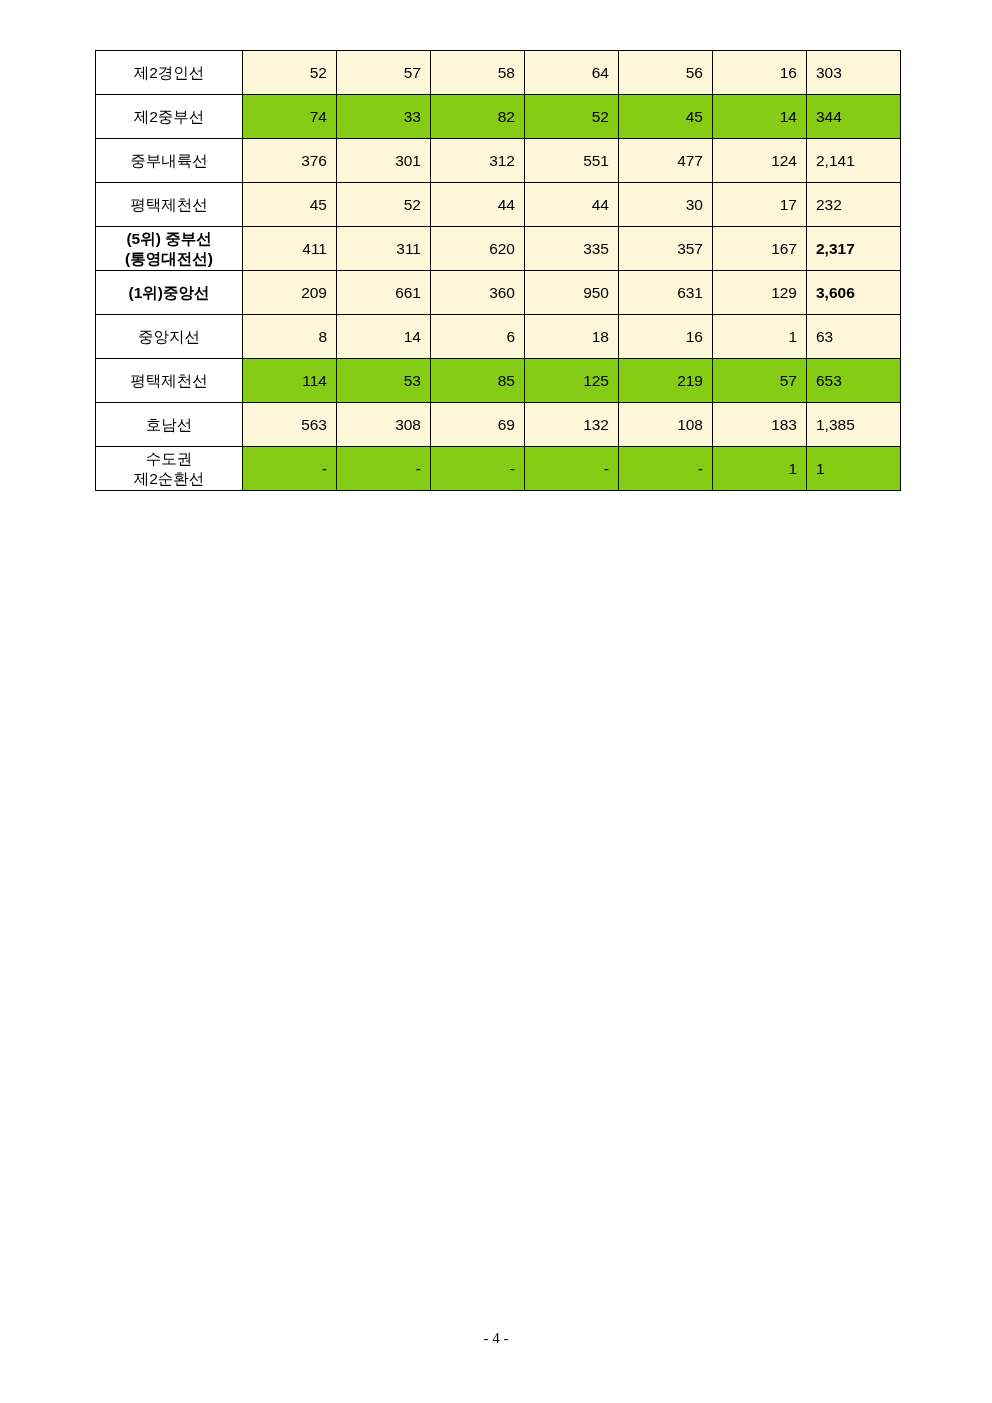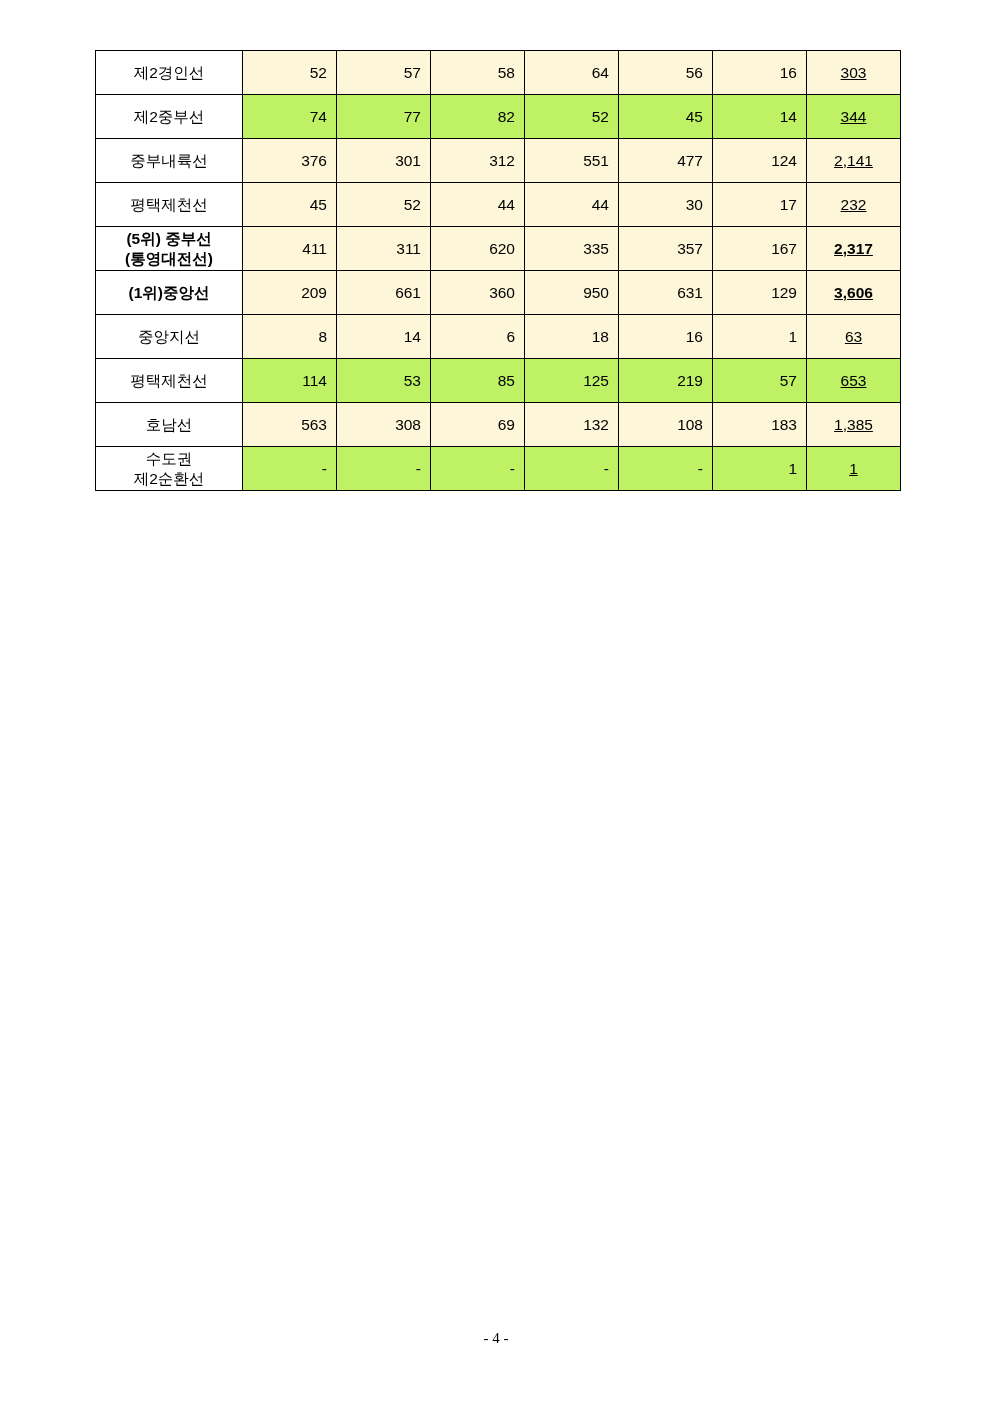--- a/index.html
+++ b/index.html
@@ -42,31 +42,30 @@
     width: 147px;
     text-align: center;
     line-height: 1.25;
     padding: 0 4px;
   }
   td.num {
     text-align: right;
     width: 94px;
   }
   td.total {
-    text-align: center;
+    text-align: left;
     width: 94px;
-    text-decoration: underline;
   }
   tr.shade td.num,
   tr.shade td.total {
     background: #fdf6d8;
   }
   tr.plain td.num,
   tr.plain td.total {
-    background: #bef264;
+    background: #84cc16;
   }
   td.label {
     background: #ffffff;
   }
   .rank-label {
     color: #e8000b;
     font-weight: bold;
     font-size: 15px;
   }
   .rank-total {
@@ -98,21 +97,21 @@
             <td class="num">57</td>
             <td class="num">58</td>
             <td class="num">64</td>
             <td class="num">56</td>
             <td class="num">16</td>
             <td class="total">303</td>
           </tr>
           <tr class="plain">
             <td class="label"><span>제2중부선</span></td>
             <td class="num">74</td>
-            <td class="num">77</td>
+            <td class="num">33</td>
             <td class="num">82</td>
             <td class="num">52</td>
             <td class="num">45</td>
             <td class="num">14</td>
             <td class="total">344</td>
           </tr>
           <tr class="shade">
             <td class="label"><span>중부내륙선</span></td>
             <td class="num">376</td>
             <td class="num">301</td>

